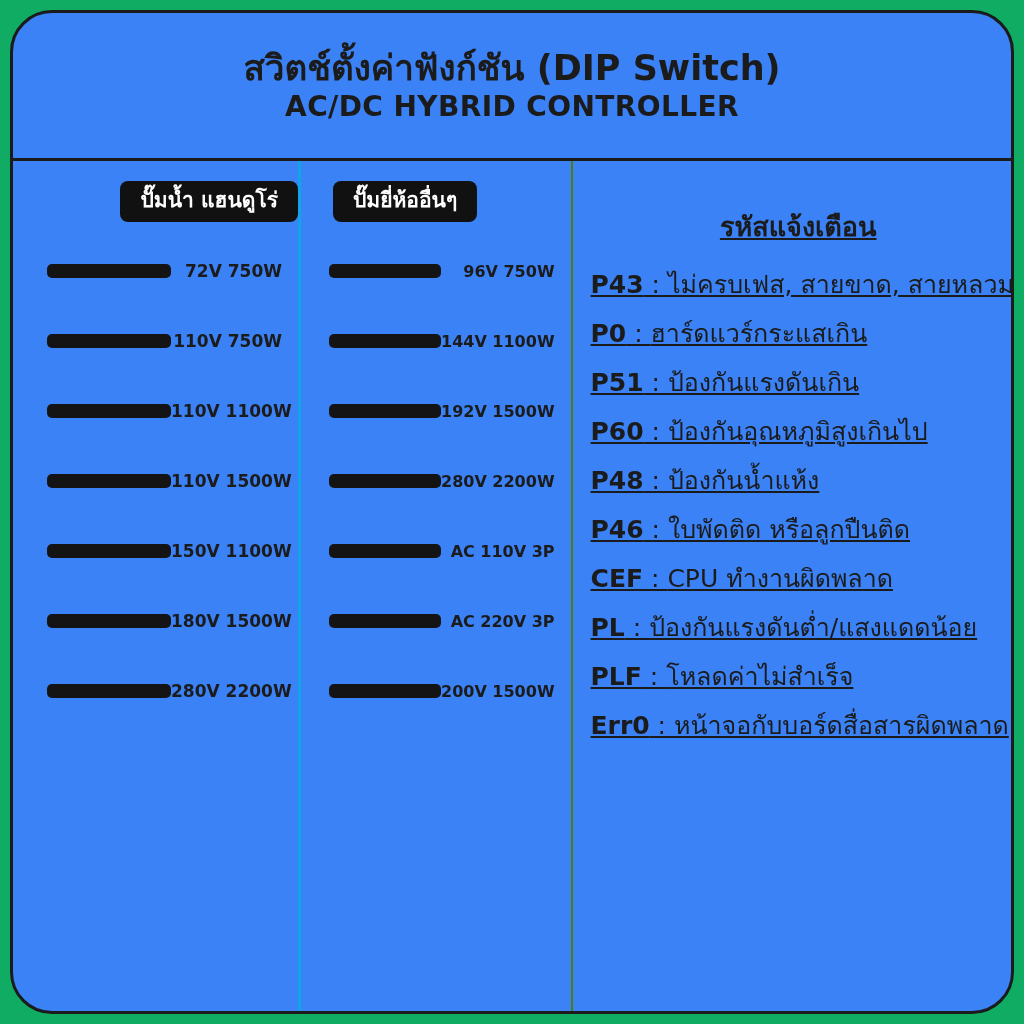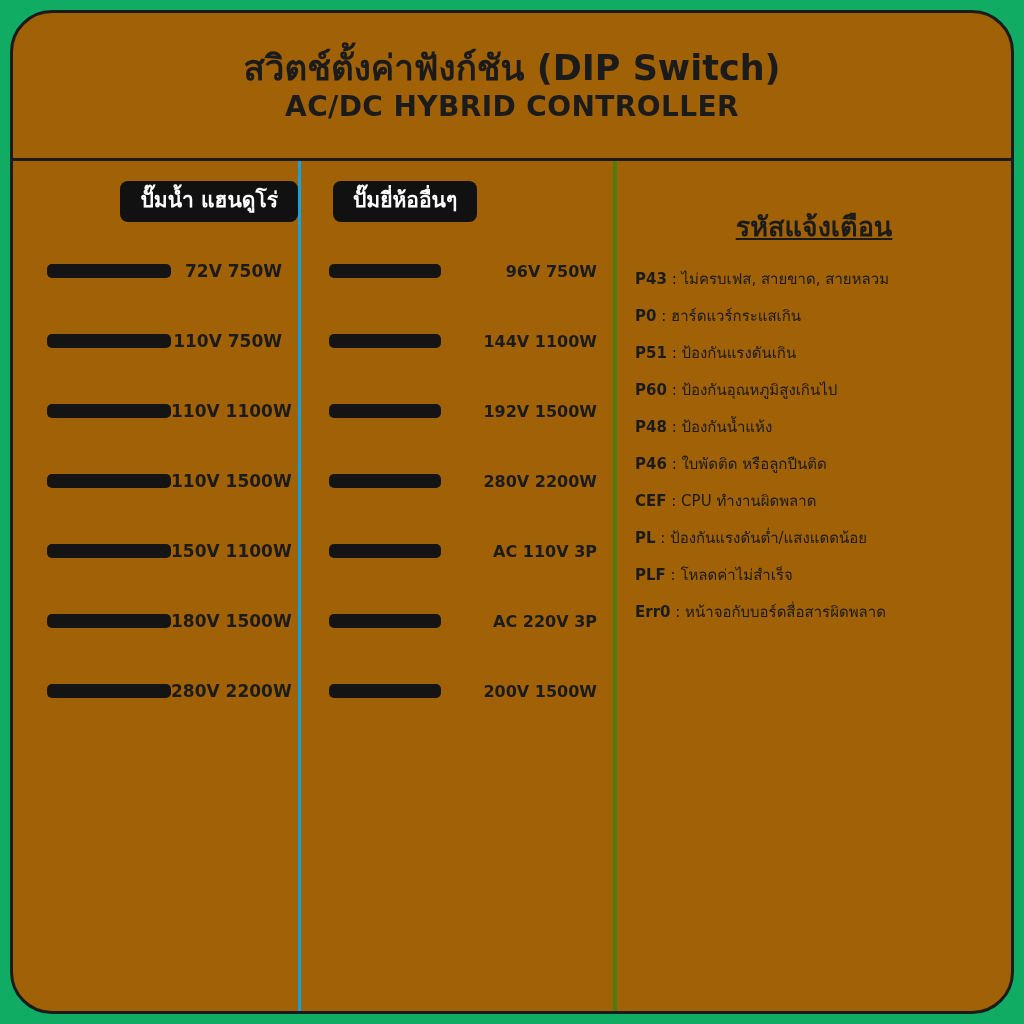--- a/index.html
+++ b/index.html
@@ -14,21 +14,21 @@
     position: relative;
     background: #10ac64;
     overflow: hidden;
   }
   .card {
     position: absolute;
     left: 10px;
     top: 10px;
     width: 1004px;
     height: 1004px;
-    background: #a16207;
+    background: #3b82f6;
     border: 3px solid #1b1b1b;
     border-radius: 42px;
     box-sizing: border-box;
     overflow: hidden;
   }
   
   .header {
     position: absolute;
     left: 0;
     top: 0;
@@ -64,21 +64,21 @@
     right: 0;
     bottom: 0;
     display: flex;
   }
   .col {
     position: relative;
     box-sizing: border-box;
     padding-top: 20px;
   }
   .col-1 { width: 288px; border-right: 3px solid #0ea5e9; text-align: right; }
-  .col-2 { width: 316px; border-right: 4px solid #4d7c0f; }
+  .col-2 { width: 316px; border-right: 2px solid #4d7c0f; }
   .col-3 { flex: 1; }
 
   .col-head {
     display: inline-block;
     background: #111111;
     color: #ffffff;
     font-weight: bold;
     font-size: 21px;
     padding: 8px 20px 10px 20px;
     border-radius: 8px;
@@ -144,25 +144,26 @@
   }
   .col-2 .row-label { font-size: 16px; }
 
   
   .codes {
     margin-top: 22px;
     padding-left: 18px;
     padding-right: 10px;
   }
   .code-line {
-    font-size: 15px;
+    font-size: 25px;
     color: #1b1b1b;
     margin-bottom: 19px;
     line-height: 1.2;
     white-space: nowrap;
+    text-decoration: underline;
   }
   .code-key { font-weight: bold; }
 </style>
 </head>
 <body>
 
 <div id="page">
   <div class="card">
 
     <div class="header">

